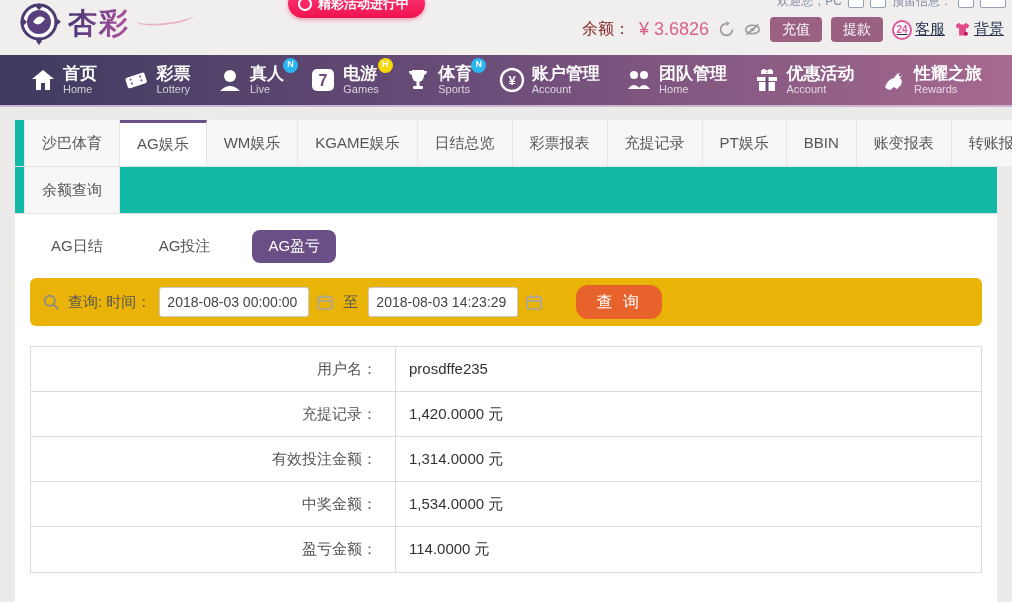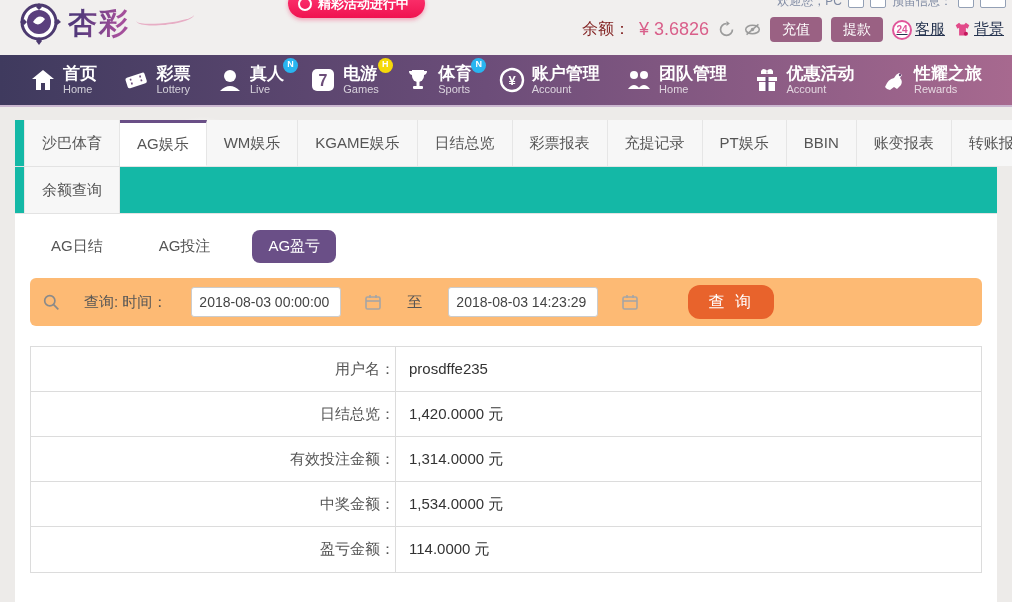--- a/index.html
+++ b/index.html
@@ -80,41 +80,41 @@
   .tab.active {
     background: #fff; border-top: 3px solid #6a4f87; line-height: 41px;
     margin-bottom: -1px; border-bottom: 1px solid #fff;
   }
 
   .subtabs { display: flex; align-items: center; gap: 28px; margin: 16px 18px 0 22px; }
   .subtab { font-size: 15px; color: #555; padding: 7px 14px; cursor: pointer; }
   .subtab.active { background: #6a4f87; color: #fff; border-radius: 8px; padding: 7px 16px; }
 
   .query-bar {
-    margin: 15px 15px 0 15px; height: 48px; background: #fdba74; border-radius: 6px;
-    display: flex; align-items: center; padding: 0 13px; gap: 24px;
+    margin: 15px 15px 0 15px; height: 48px; background: #eab308; border-radius: 6px;
+    display: flex; align-items: center; padding: 0 13px; gap: 8px;
   }
   .q-label { font-size: 15px; color: #555; }
   .q-input {
     width: 150px; height: 30px; border: 1px solid #ccc; border-radius: 3px; background: #fff;
     font-size: 14px; color: #444; padding: 0 7px; font-family: inherit;
   }
   .cal-icon { width: 16px; height: 16px; cursor: pointer; }
   .to-label { font-size: 15px; color: #555; margin: 0 2px; }
   .q-btn {
     margin-left: 26px; width: 86px; height: 34px; border: none; border-radius: 12px;
     background: #e8632c; color: #fff; font-size: 16px; letter-spacing: 3px; cursor: pointer;
     font-family: inherit;
   }
 
   .report-table { margin: 20px 15px 0 15px; border: 1px solid #dcdcdc; }
   .trow { display: flex; height: 45px; border-bottom: 1px solid #dcdcdc; }
   .trow:last-child { border-bottom: none; }
   .tlabel {
-    width: 365px; text-align: right; line-height: 44px; 
+    width: 365px; text-align: right; line-height: 44px; padding-right: 18px;
     font-size: 15px; color: #555; border-right: 1px solid #dcdcdc;
   }
   .tvalue { flex: 1; line-height: 44px; padding-left: 13px; font-size: 15px; color: #333; }
 </style>
 </head>
 <body>
 
 <div class="page">
 
   <div class="header">
@@ -333,21 +333,21 @@
       </svg>
       <button class="q-btn">查 询</button>
     </div>
 
     <div class="report-table">
       <div class="trow">
         <div class="tlabel">用户名：</div>
         <div class="tvalue">prosdffe235</div>
       </div>
       <div class="trow">
-        <div class="tlabel">日结总览：</div>
+        <div class="tlabel">充提记录：</div>
         <div class="tvalue">1,420.0000 元</div>
       </div>
       <div class="trow">
         <div class="tlabel">有效投注金额：</div>
         <div class="tvalue">1,314.0000 元</div>
       </div>
       <div class="trow">
         <div class="tlabel">中奖金额：</div>
         <div class="tvalue">1,534.0000 元</div>
       </div>

